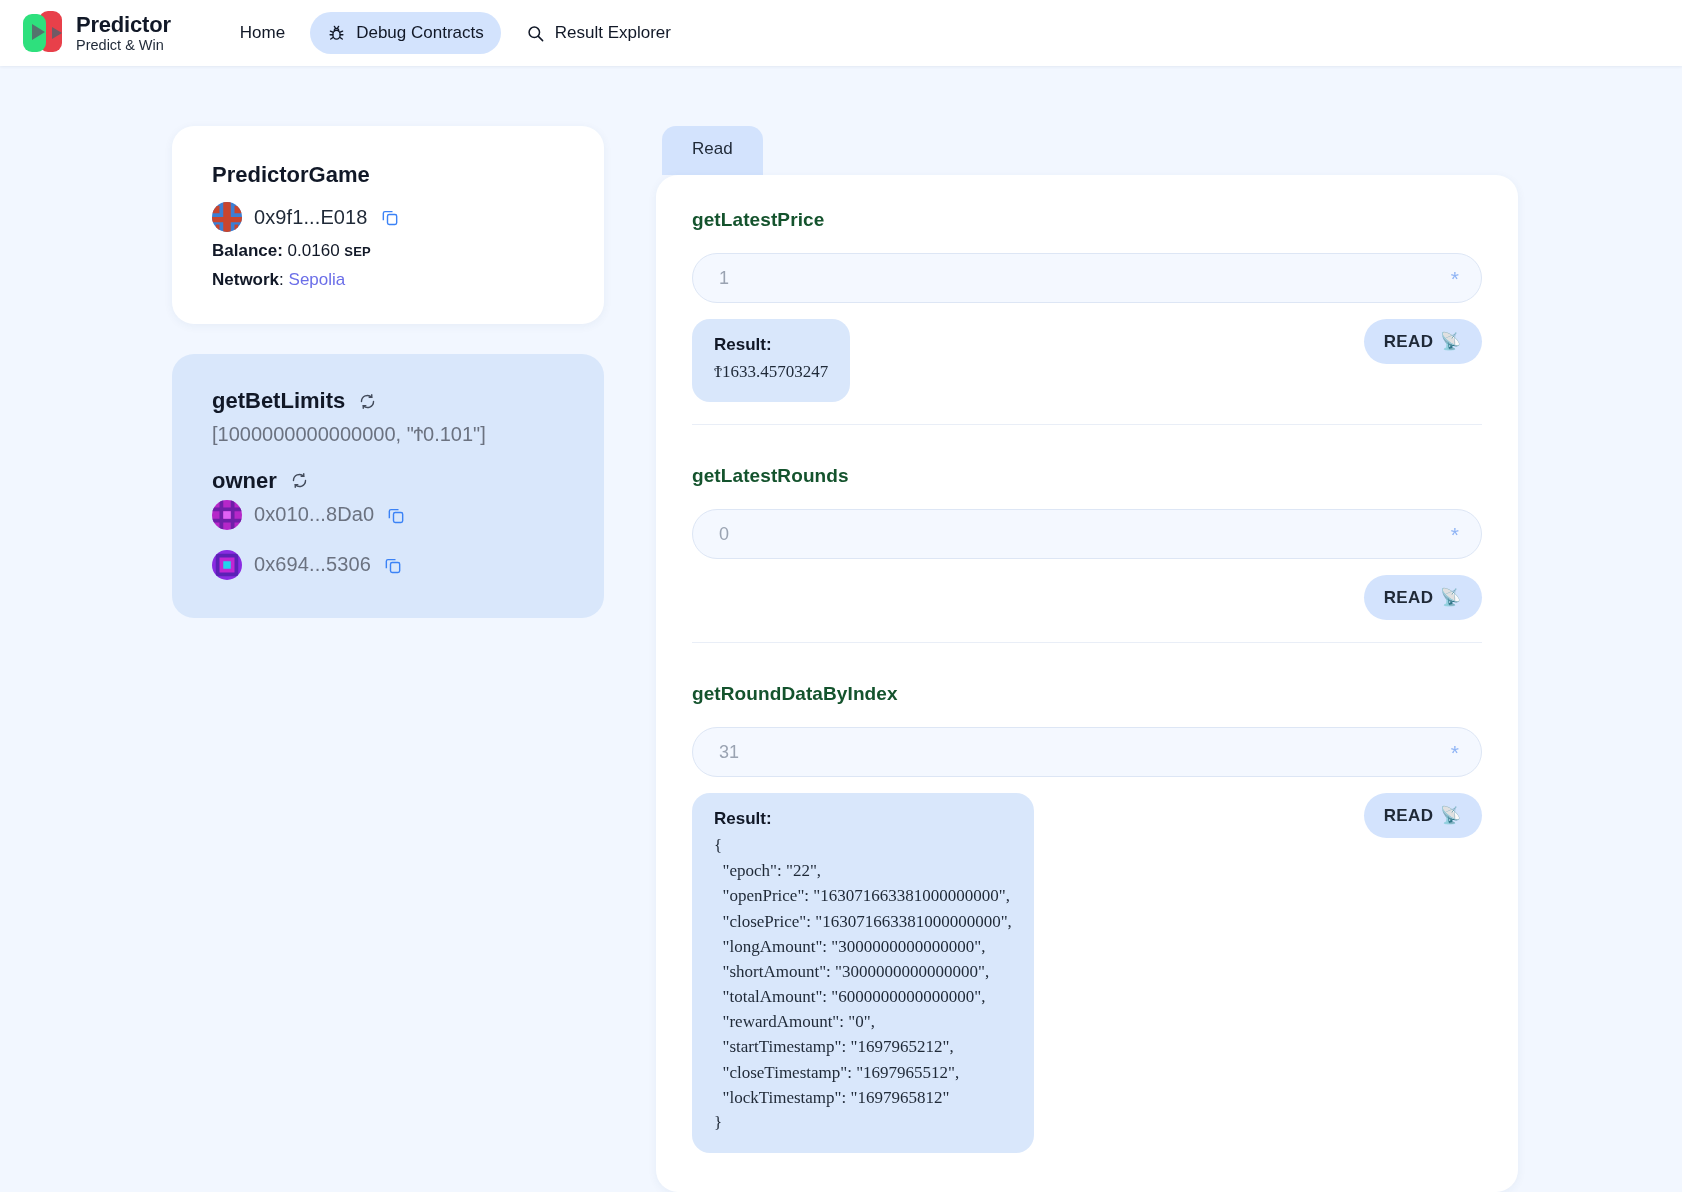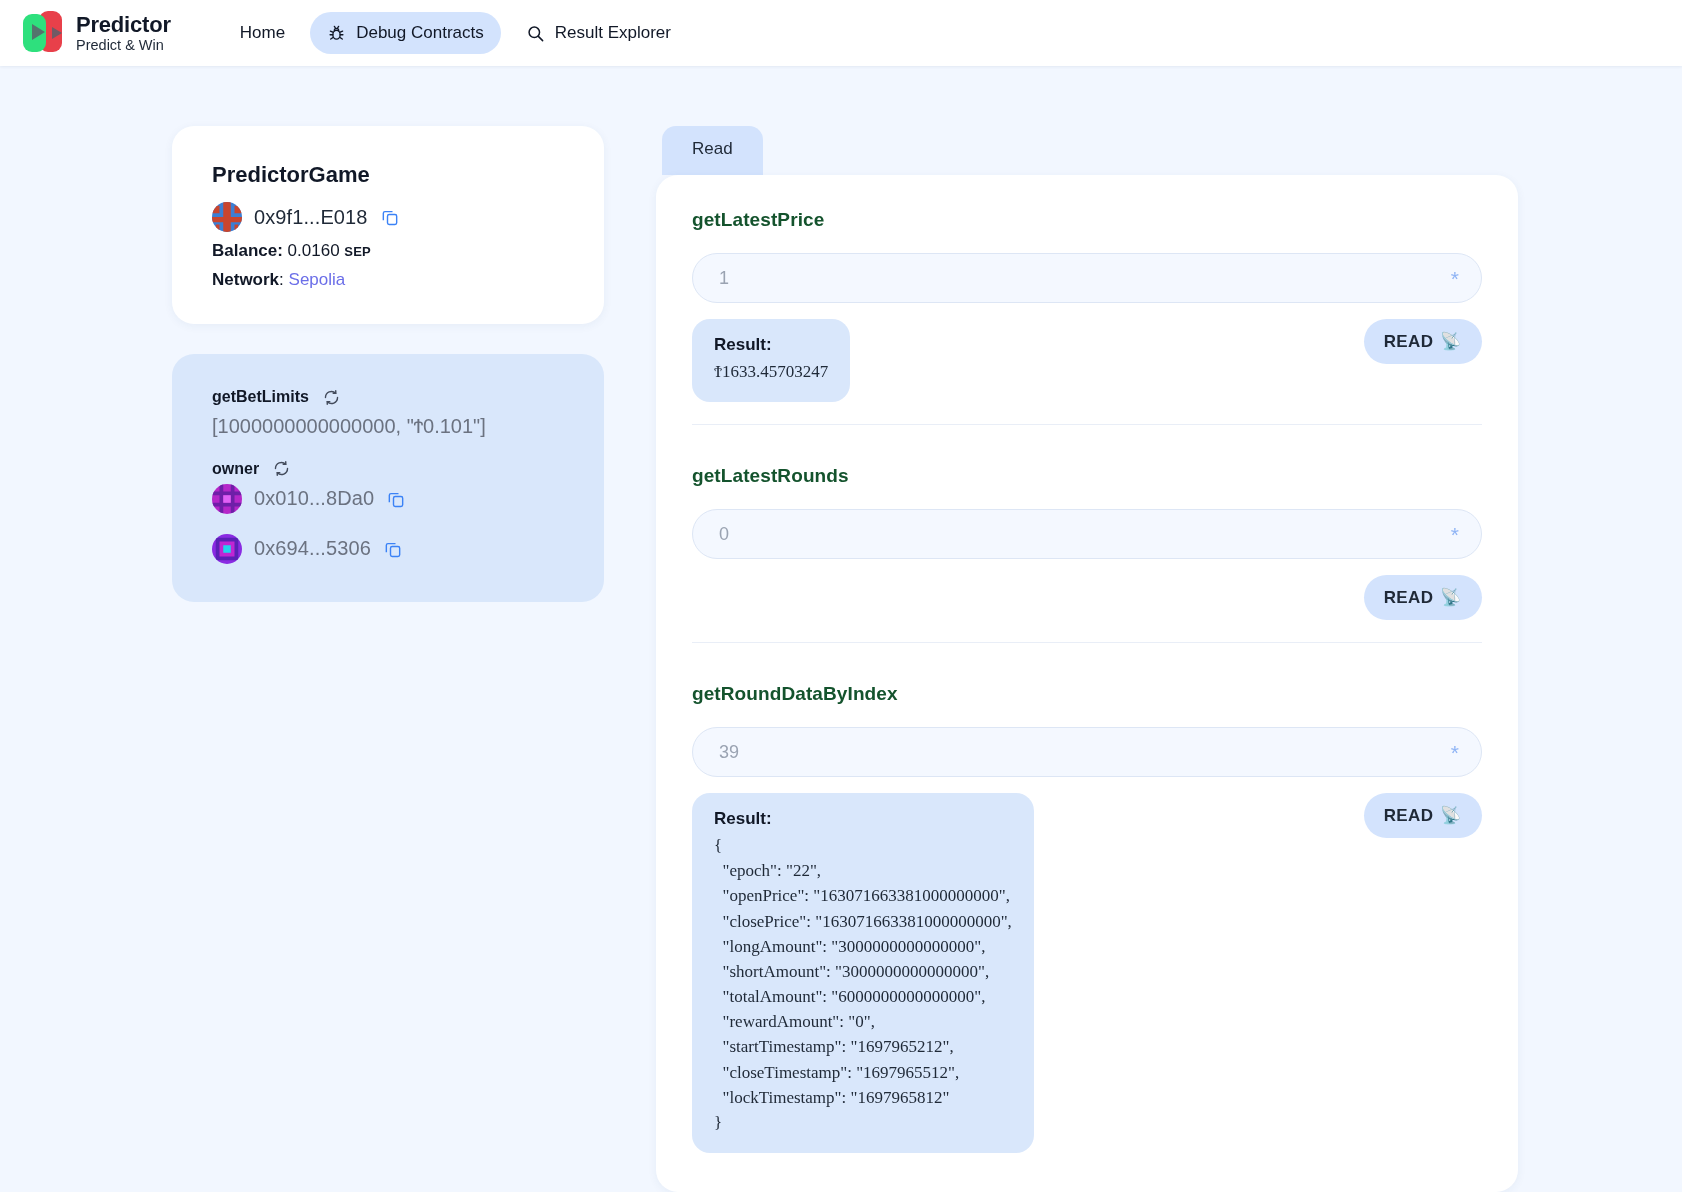--- a/index.html
+++ b/index.html
@@ -172,21 +172,21 @@
   
   .vars-card {
     background: #d9e7fb;
     border-radius: 22px;
     padding: 34px 40px 38px 40px;
   }
   .var-name {
     display: flex;
     align-items: center;
     gap: 14px;
-    font-size: 16px;
+    font-size: 22px;
     font-weight: bold;
     color: #111827;
     margin-bottom: 6px;
   }
   .var-name + .var-value { margin-top: 2px; }
   .refresh-icon { cursor: pointer; display: inline-flex; opacity: .75; }
   .var-value {
     font-size: 20px;
     color: #6b7280;
     line-height: 1.48;
@@ -505,21 +505,21 @@
           <button class="read-btn">
             <span>READ</span>
             <span>📡</span>
           </button>
         </div>
       </div>
 
       <div class="fn-block">
         <div class="fn-title">getRoundDataByIndex</div>
         <div class="fn-input">
-          <span class="ph">39</span>
+          <span class="ph">31</span>
           <span class="asterisk">*</span>
         </div>
         <div class="result-row">
           <div class="result-box">
             <div class="result-label">Result:</div>
             <div class="result-mono">{
   "epoch": "22",
   "openPrice": "163071663381000000000",
   "closePrice": "163071663381000000000",
   "longAmount": "3000000000000000",

